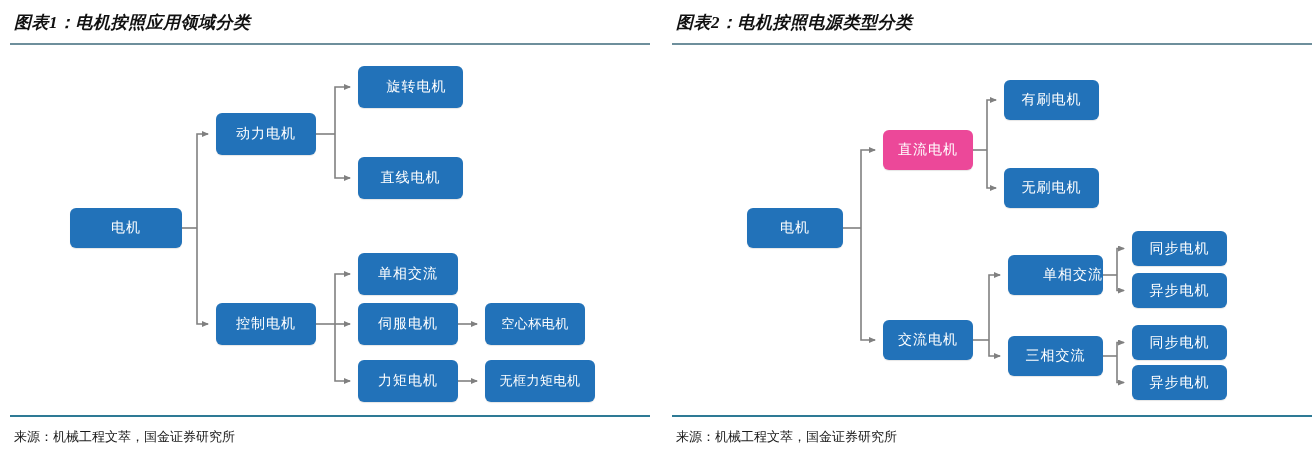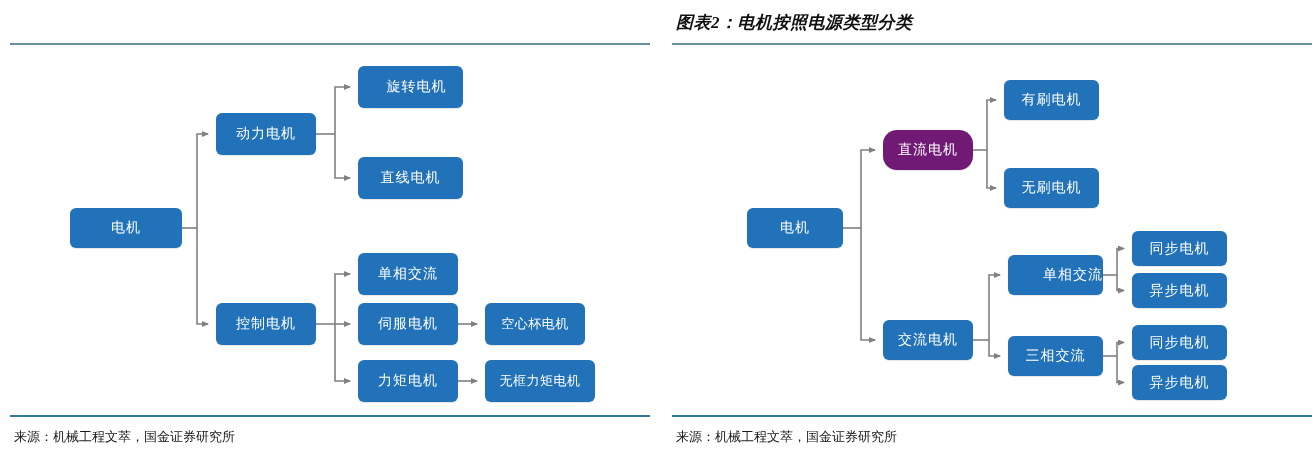--- a/index.html
+++ b/index.html
@@ -99,20 +99,21 @@
     white-space: nowrap;
   }
   .node.small { font-size: 13px; letter-spacing: 0.5px; }
 </style>
 </head>
 <body>
 
 <div class="page">
 
   <div class="panel panel-left">
+    <div class="panel-title">图表1：电机按照应用领域分类</div>
     <div class="title-rule"></div>
     <div class="canvas">
       <svg class="links" viewBox="0 0 645 362" width="645" height="362">
           <defs>
             <marker id="panel-left-arrow" markerWidth="7" markerHeight="7" refX="6" refY="3" orient="auto" markerUnits="userSpaceOnUse">
               <path d="M0,0 L7,3 L0,6 z" fill="#808080"></path>
             </marker>
           </defs>
           <path d="M172,180 L187,180" stroke="#808080" stroke-width="1.6" fill="none"></path>
           <path d="M187,180 L187,86 L198,86" stroke="#808080" stroke-width="1.6" fill="none" stroke-linejoin="miter" marker-end="url(#panel-left-arrow)"></path>
@@ -189,21 +190,21 @@
           <path d="M445,227 L445,200.5 L452,200.5" stroke="#808080" stroke-width="1.6" fill="none" stroke-linejoin="miter" marker-end="url(#panel-right-arrow)"></path>
           <path d="M445,227 L445,242.5 L452,242.5" stroke="#808080" stroke-width="1.6" fill="none" stroke-linejoin="miter" marker-end="url(#panel-right-arrow)"></path>
           <path d="M431,308 L445,308" stroke="#808080" stroke-width="1.6" fill="none"></path>
           <path d="M445,308 L445,294.5 L452,294.5" stroke="#808080" stroke-width="1.6" fill="none" stroke-linejoin="miter" marker-end="url(#panel-right-arrow)"></path>
           <path d="M445,308 L445,334.5 L452,334.5" stroke="#808080" stroke-width="1.6" fill="none" stroke-linejoin="miter" marker-end="url(#panel-right-arrow)"></path>
         </svg>
       <div class="nodes">
           <div class="node" style="left: 75px; top: 160px; width: 96px; height: 40px; background: rgb(34, 114, 185); color: rgb(255, 255, 255);">
             <span>电机</span>
           </div>
-          <div class="node" style="left: 211px; top: 82px; width: 90px; height: 40px; background: #701a75; color: rgb(255, 255, 255); border-radius: 14px;">
+          <div class="node" style="left: 211px; top: 82px; width: 90px; height: 40px; background: #ec4899; color: rgb(255, 255, 255);">
             <span>直流电机</span>
           </div>
           <div class="node" style="left: 332px; top: 32px; width: 95px; height: 40px; background: rgb(34, 114, 185); color: rgb(255, 255, 255);">
             <span>有刷电机</span>
           </div>
           <div class="node" style="left: 332px; top: 120px; width: 95px; height: 40px; background: rgb(34, 114, 185); color: rgb(255, 255, 255);">
             <span>无刷电机</span>
           </div>
           <div class="node" style="left: 211px; top: 272px; width: 90px; height: 40px; background: rgb(34, 114, 185); color: rgb(255, 255, 255); align-items: center;">
             <span>交流电机</span>

